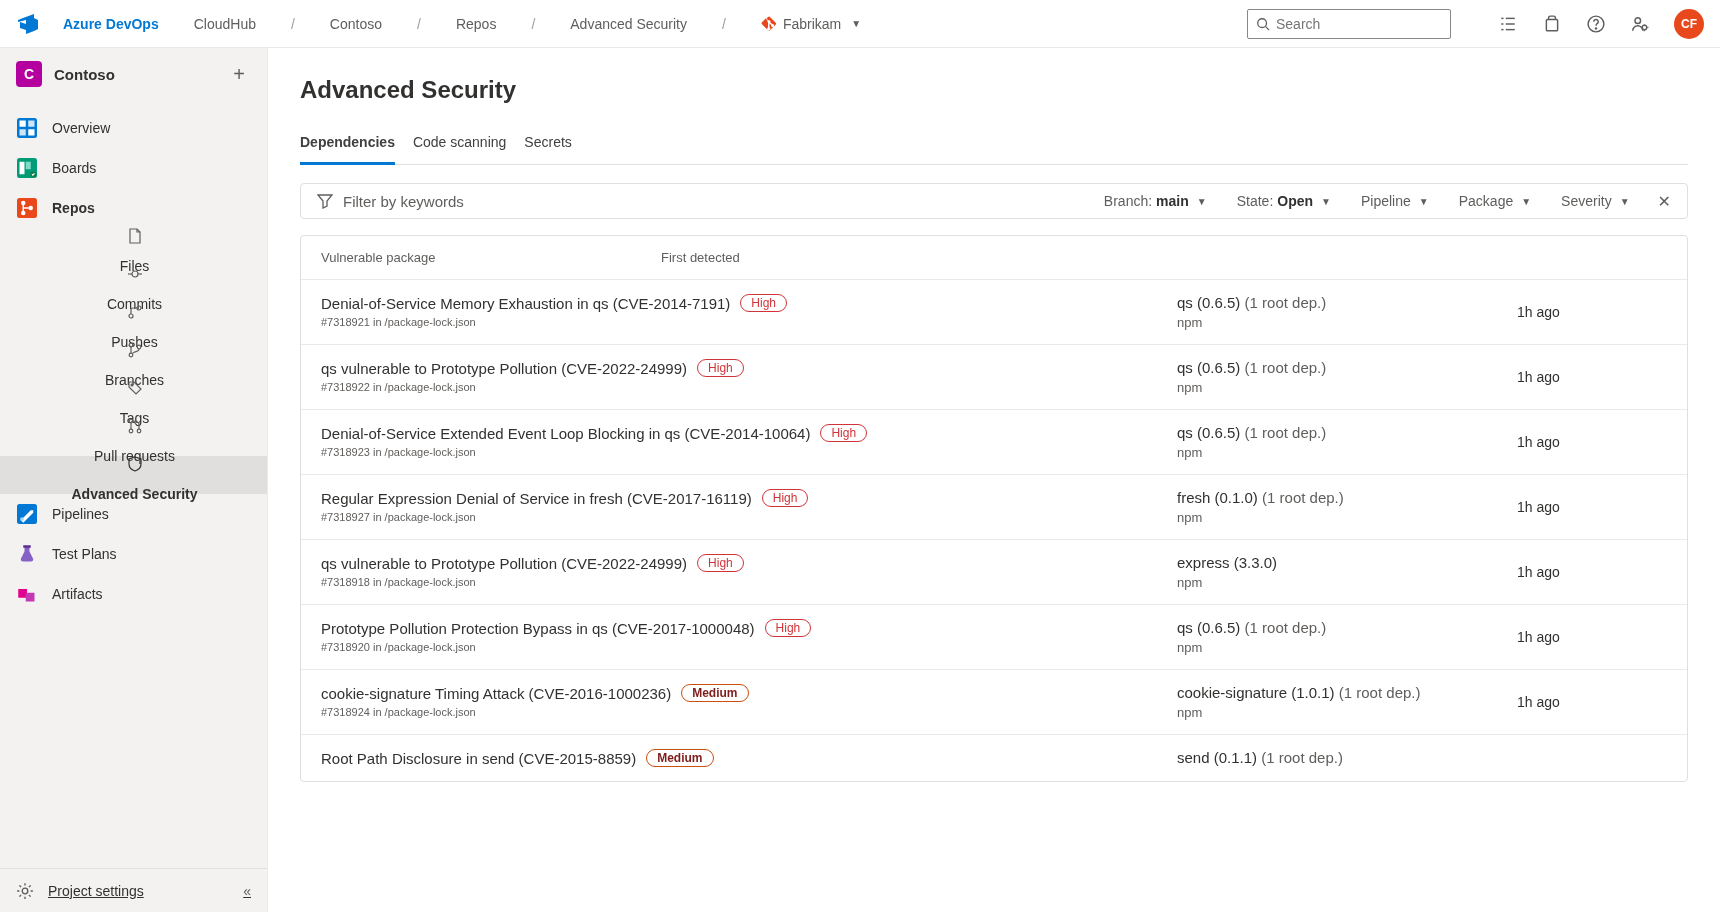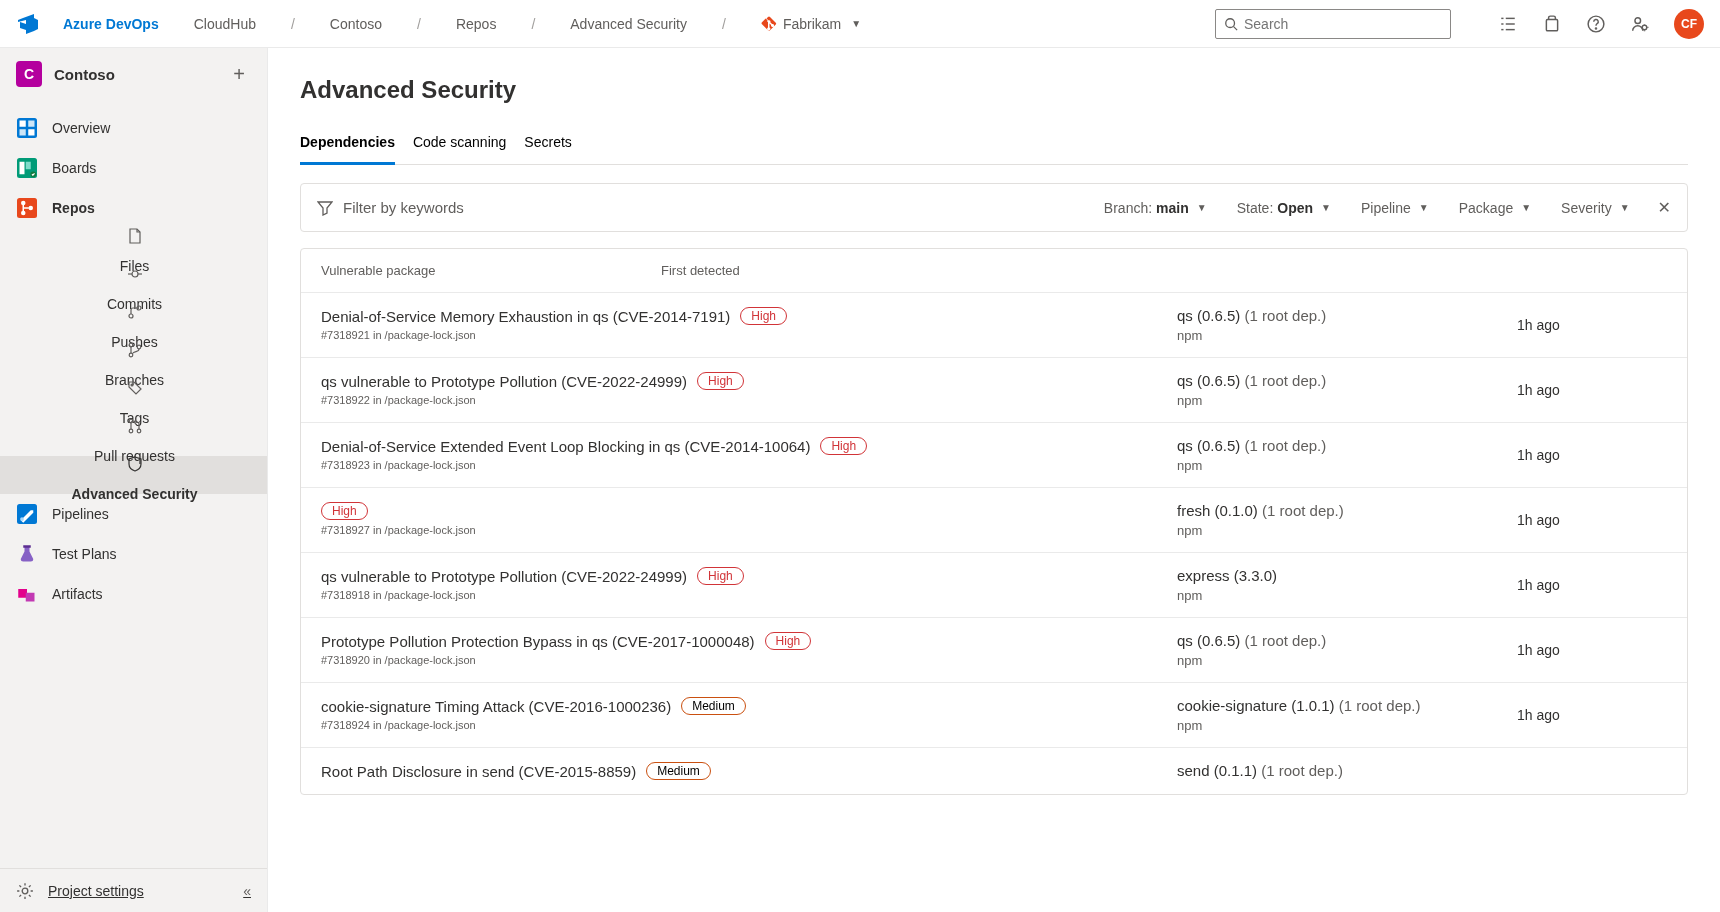--- a/index.html
+++ b/index.html
@@ -7,21 +7,21 @@
 
 
 .topbar { height: 48px; display: flex; align-items: center; padding: 0 16px; border-bottom: 1px solid #eaeaea; gap: 23px; }
 .logo-icon svg { width: 24px; height: 24px; }
 .brand { color: #0078d4; font-weight: 600; margin-right: 6px; }
 .crumb { color: #605e5c; padding: 0 6px; cursor: pointer; }
 .crumb.sep { color: #a19f9d; cursor: default; }
 .repo-crumb { display: inline-flex; align-items: center; gap: 6px; }
 .repo-icon { width: 16px; height: 16px; display:inline-flex; }
 .topbar-spacer { flex: 1; }
-.search-box { display: flex; align-items: center; width: 236px; height: 30px; border: 1px solid #8a8886; border-radius: 2px; padding: 0 8px; gap: 6px; color: #605e5c; margin-left: 41px; }
+.search-box { display: flex; align-items: center; width: 204px; height: 30px; border: 1px solid #8a8886; border-radius: 2px; padding: 0 8px; gap: 6px; color: #605e5c; margin-left: 41px; }
 .search-box input { border: none; outline: none; flex: 1; font-size: 14px; color: #323130; background: transparent; }
 .topbar-icons { display: flex; gap: 24px; align-items: center; margin-left: 24px; }
 .topbar-icon { width: 20px; height: 20px; color: #605e5c; cursor: pointer; display:flex; align-items:center; justify-content:center; }
 .avatar { width: 30px; height: 30px; border-radius: 50%; background: #e8481c; color: #fff; display: flex; align-items: center; justify-content: center; font-size: 12px; font-weight: 600; cursor: pointer; }
 
 
 .shell { display: flex; height: calc(912px - 48px); }
 
 
 .sidebar { width: 268px; background: #f3f2f1; display: flex; flex-direction: column; border-right: 1px solid #eaeaea; }
@@ -35,44 +35,44 @@
 .nav-item.selected-parent { font-weight: 600; }
 .nav-item .nav-icon { width: 22px; height: 22px; display: flex; align-items: center; justify-content: center; }
 .sub-item { padding-left: 18px; height: 38px; flex-direction: column; }
 .nav-footer { border-top: 1px solid #e1dfdd; display: flex; align-items: center; height: 44px; padding: 0 16px; gap: 14px; text-decoration: underline; }
 .collapse-btn { margin-left: auto; color: #605e5c; cursor:pointer; }
 
 
 .main { flex: 1; overflow-y: auto; padding: 28px 32px 0 32px; }
 .page-title { font-size: 24px; font-weight: 600; margin-bottom: 22px; }
 .tabs { display: flex; gap: 18px; border-bottom: 1px solid #e1dfdd; margin-bottom: 18px; }
-.tab { padding: 8px 0 12px 0; cursor: pointer; color: #000000; }
+.tab { padding: 8px 0 12px 0; cursor: pointer; color: #404040; }
 .tab.active { font-weight: 600; border-bottom: 3px solid #0078d4; margin-bottom: -1px; }
 
 
-.filter-bar { display: flex; align-items: center; height: 49px; border: 1px solid #e1dfdd; border-radius: 4px; padding: 0 16px; gap: 10px; margin-bottom: 16px; justify-content: flex-end; }
+.filter-bar { display: flex; align-items: center; height: 36px; border: 1px solid #e1dfdd; border-radius: 4px; padding: 0 16px; gap: 10px; margin-bottom: 16px; justify-content: flex-end; }
 .filter-input { border: none; outline: none; flex: 1; font-size: 15px; color: #323130; }
 .filter-input::placeholder { color: #605e5c; }
 .filter-group { display: flex; align-items: center; gap: 4px; cursor: pointer; color: #605e5c; padding: 0 10px; }
 .filter-group .val { color: #323130; font-weight: 600; }
 .chev { font-size: 10px; color: #605e5c; margin-left:4px; }
 .close-x { color: #605e5c; cursor: pointer; margin-left: 8px; font-size:16px; }
 
 
 .alerts-table { border: 1px solid #e1dfdd; border-radius: 4px; }
 .thead { display: flex; padding: 14px 20px; color: #605e5c; font-size: 13px; }
 .col-alert { flex: 1; }
 .col-pkg { width: 340px; }
 .col-time { width: 150px; }
 .row { display: flex; padding: 14px 20px; border-top: 1px solid #eaeaea; align-items: flex-start; }
 .alert-title { font-size: 15px; color: #323130; display: flex; align-items: center; gap: 10px; flex-wrap: wrap; }
 .alert-sub { font-size: 11px; color: #605e5c; margin-top: 4px; }
 .badge { display: inline-block; padding: 1px 10px; border-radius: 10px; font-size: 12px; border: 1px solid; }
 .badge-high { color: #d13438; border-color: #d13438; }
-.badge-medium { color: #000000; border-color: #ca5010; }
+.badge-medium { color: #7f1d1d; border-color: #ca5010; font-weight: bold; }
 .pkg-name { font-size: 15px; }
 .pkg-root { color: #605e5c; }
 .pkg-mgr { font-size: 13px; color: #605e5c; margin-top: 4px; }
 
 svg { display: block; }
 </style>
 </head>
 <body>
 
 <div class="topbar">
@@ -385,20 +385,21 @@
     </div>
     <div class="col-pkg">
       <div class="pkg-name"><span>qs (0.6.5)</span> <span class="pkg-root">(1 root dep.)</span></div>
       <div class="pkg-mgr">npm</div>
     </div>
     <div class="col-time" style="align-self:center;">1h ago</div>
   </div>
           <div class="row">
     <div class="col-alert">
       <div class="alert-title">
+        <span>Regular Expression Denial of Service in fresh (CVE-2017-16119)</span>
         <span class="badge badge-high">High</span>
       </div>
       <div class="alert-sub">#7318927 in /package-lock.json</div>
     </div>
     <div class="col-pkg">
       <div class="pkg-name"><span>fresh (0.1.0)</span> <span class="pkg-root">(1 root dep.)</span></div>
       <div class="pkg-mgr">npm</div>
     </div>
     <div class="col-time" style="align-self:center;">1h ago</div>
   </div>

